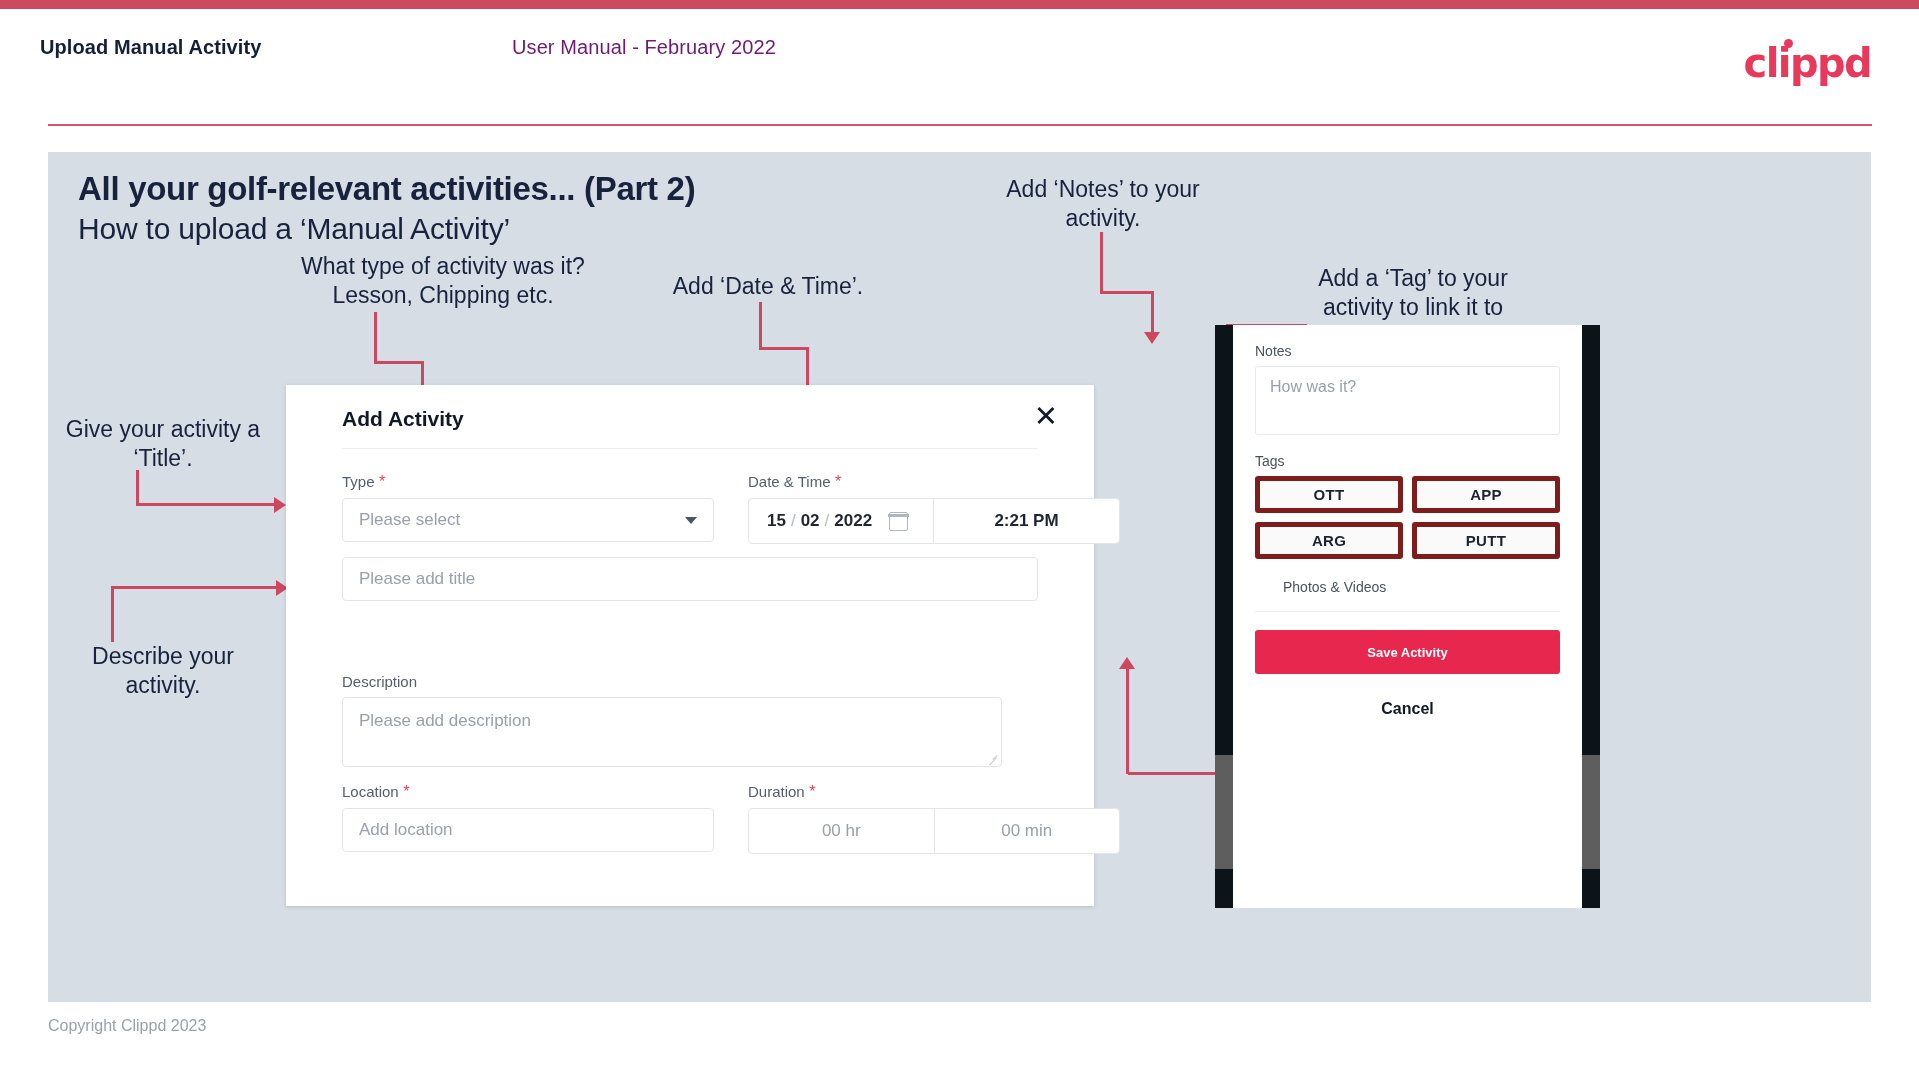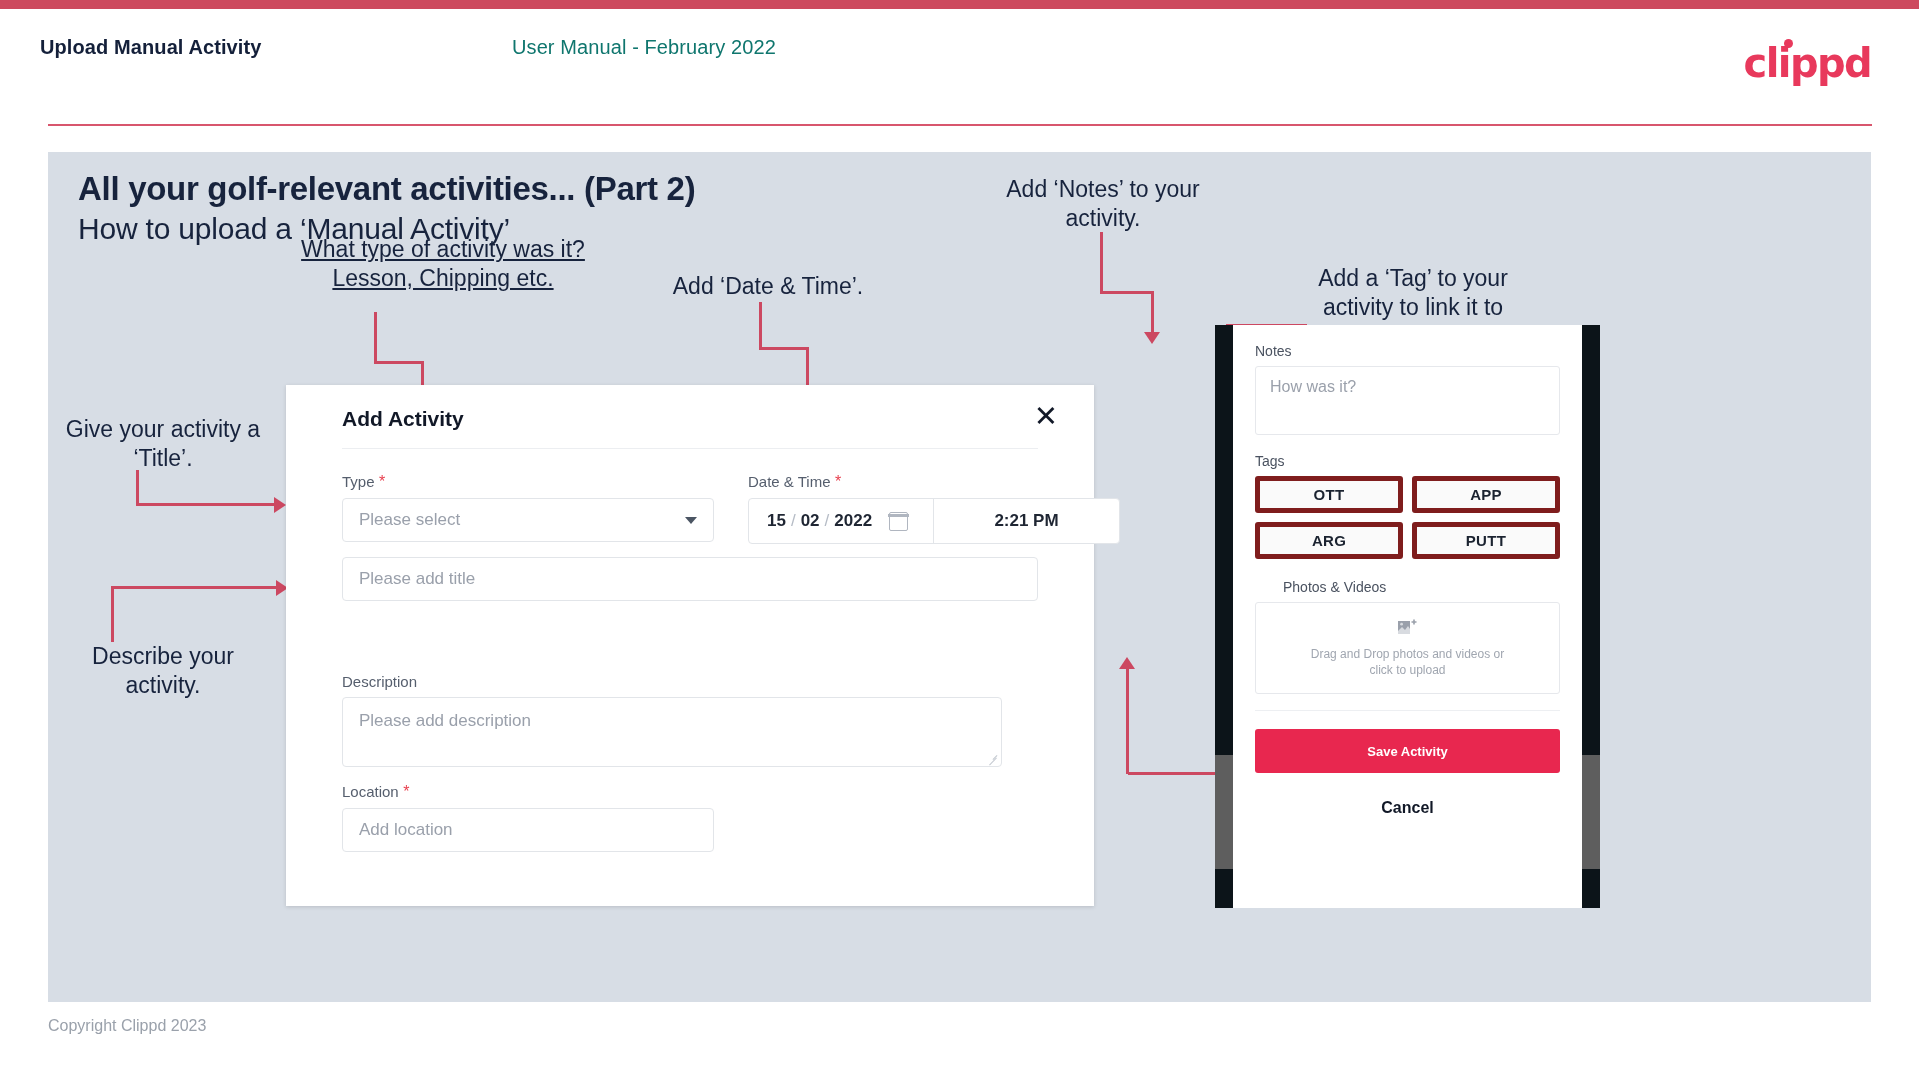--- a/index.html
+++ b/index.html
@@ -21,21 +21,21 @@
   }
   
   .header-title {
     position: absolute; left: 40px; top: 36px;
     font-size: 20px; font-weight: 600; letter-spacing: .1px;
     color: #14203a;
   }
   .header-sub {
     position: absolute; left: 512px; top: 36px;
     font-size: 20px; font-weight: 500; letter-spacing: .1px;
-    color: #0f766e;
+    color: #701a75;
   }
   .logo {
     position: absolute; right: 48px; top: 40px;
     font-size: 40px; font-weight: 800; letter-spacing: -1.6px;
     color: #e8395c;
     font-family: "DejaVu Sans", sans-serif;
   }
   .logo .dot {
     position: absolute; left: 40px; top: -1px;
     width: 9px; height: 9px; border-radius: 50%;
@@ -254,21 +254,21 @@
   <span>clippd</span>
   <span class="dot"></span>
 </div>
 <div class="header-rule"></div>
 
 <div class="slide">
 
   <div class="slide-title">All your golf-relevant activities... (Part 2)</div>
   <div class="slide-subtitle">How to upload a ‘Manual Activity’</div>
 
-  <div class="ann" style="left:240px; top:83px; width:310px;text-decoration:underline;">What type of activity was it?
+  <div class="ann" style="left:240px; top:100px; width:310px;">What type of activity was it?
 Lesson, Chipping etc.</div>
   <div class="line v" style="left:326px; top:160px; height:52px;"></div>
   <div class="line h" style="left:326px; top:209px; width:50px;"></div>
   <div class="line v" style="left:373px; top:209px; height:46px;"></div>
   <div class="arrow down" style="left:366px; top:252px;"></div>
 
   <div class="ann" style="left:570px; top:120px; width:300px;">Add ‘Date &amp; Time’.</div>
   <div class="line v" style="left:711px; top:150px; height:48px;"></div>
   <div class="line h" style="left:711px; top:195px; width:50px;"></div>
   <div class="line v" style="left:758px; top:195px; height:60px;"></div>
@@ -388,20 +388,30 @@
 
     <div class="row" style="height:78px;">
       <div class="col-left">
         <div class="fld-label">
           <span>Location</span><span class="req"> *</span>
         </div>
         <div class="input">
           <span>Add location</span>
         </div>
       </div>
+      <div class="col-right">
+        <div class="fld-label">
+          <span>Duration</span><span class="req"> *</span>
+        </div>
+        <div class="dur-wrap">
+          <div class="dur-cell">00 hr</div>
+          <div class="dt-div"></div>
+          <div class="dur-cell">00 min</div>
+        </div>
+      </div>
     </div>
 
   </div>
 </div>
 
 <div class="phone">
   <div class="bezel-btn l"></div>
   <div class="bezel-btn r"></div>
 
   <div class="phone-screen">
@@ -414,32 +424,20 @@
 
       <div class="p-label" style="margin-top:18px;">Tags</div>
       <div class="tag-grid">
         <div class="tag">OTT</div>
         <div class="tag">APP</div>
         <div class="tag">ARG</div>
         <div class="tag">PUTT</div>
       </div>
 
       <div class="p-label" style="margin-top:20px;margin-left:28px;">Photos &amp; Videos</div>
-      <div class="p-box drop">
-        <span class="drop-ico">
-          <svg width="22" height="19" viewBox="0 0 22 19" xmlns="http://www.w3.org/2000/svg">
-            <path d="M1 3h12v13H1z" fill="#9aa0ab"></path>
-            <path d="M1 13l4-4 3 3 3-4 2 3v5H1z" fill="#d8dbe0"></path>
-            <circle cx="4.6" cy="6.2" r="1.4" fill="#d8dbe0"></circle>
-            <path d="M17 1.5v5M14.5 4h5" stroke="#9aa0ab" stroke-width="1.6" fill="none"></path>
-          </svg>
-        </span>
-        <span style="white-space:pre-line;">Drag and Drop photos and videos or
-click to upload</span>
-      </div>
 
       <div class="p-rule" style="margin-top:16px;"></div>
 
       <div class="save-btn" style="margin-top:18px;">Save Activity</div>
       <div class="cancel-btn" style="margin-top:26px;">Cancel</div>
     </div>
   </div>
 </div>
 
 <div class="footer">Copyright Clippd 2023</div>

